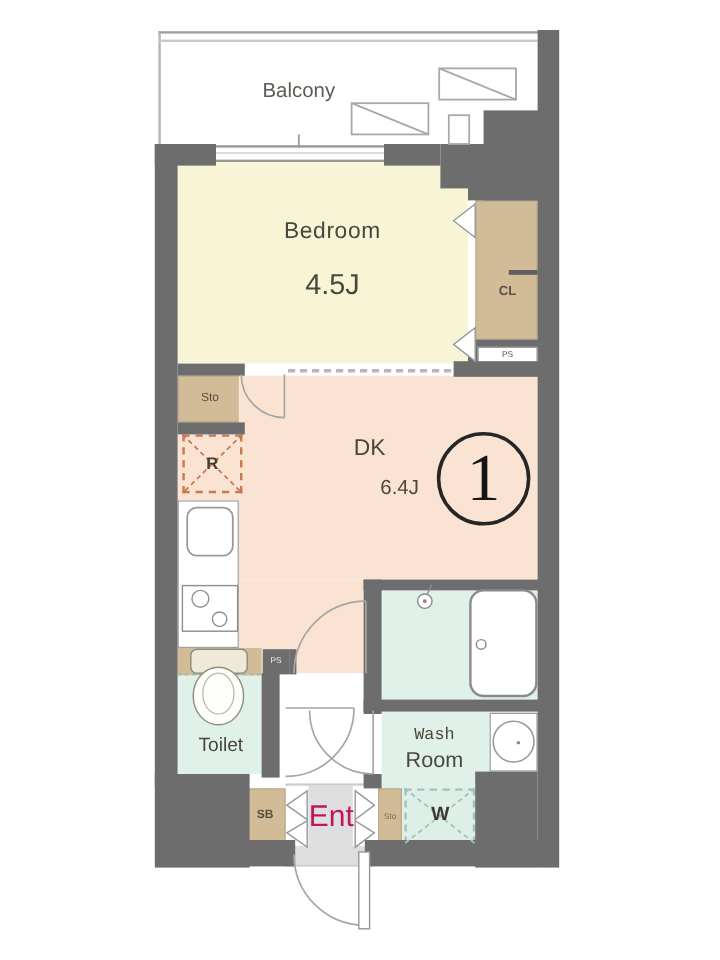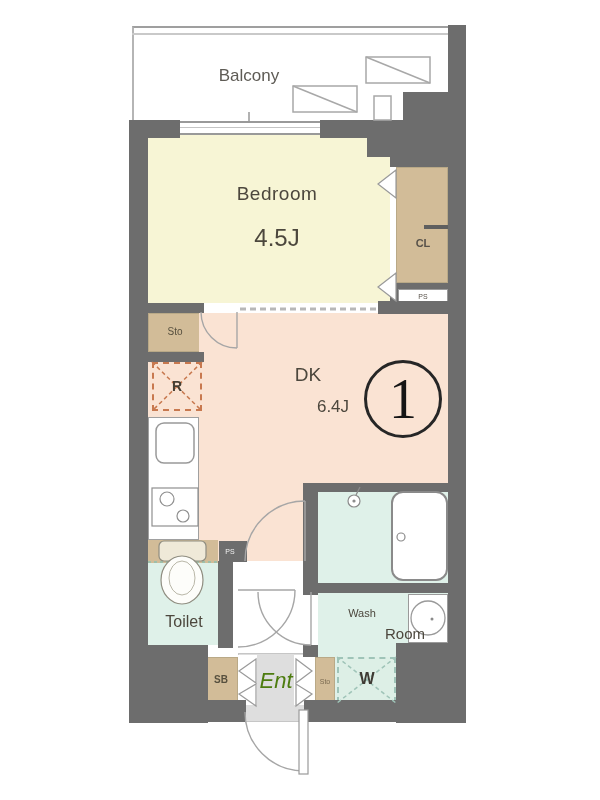--- a/index.html
+++ b/index.html
@@ -203,21 +203,21 @@
   <div class="lbl" style="left:333px;top:406px;font-size:17px;">6.4J</div>
 
   <div class="unit-badge">
     <span>1</span>
   </div>
 
   <div class="lbl" style="left:230px;top:551px;font-size:7px;color:#f2f2f2;">PS</div>
 
   <div class="lbl" style="left:184px;top:622px;font-size:16px;">Toilet</div>
 
-  <div class="lbl" style="left:362px;top:613px;font-size:11px;">Wash</div>
-  <div class="lbl" style="left:362px;top:633px;font-size:15px;margin-left:43px;">Room</div>
+  <div class="lbl" style="left:362px;top:613px;font-size:14px;font-family:Liberation Mono, monospace;">Wash</div>
+  <div class="lbl" style="left:362px;top:633px;font-size:18px;">Room</div>
 
   <div class="lbl" style="left:367px;top:679px;font-size:16px;font-weight:600;color:#3e3a33;">W</div>
   <div class="lbl" style="left:221px;top:680px;font-size:10px;font-weight:600;color:#57503f;">SB</div>
-  <div class="lbl" style="left:276px;top:681px;font-size:22px;color:#4d7c0f;font-style:italic;">Ent</div>
+  <div class="lbl" style="left:276px;top:681px;font-size:25px;color:#be185d;">Ent</div>
   <div class="lbl" style="left:325px;top:681px;font-size:7px;color:#7a6a50;">Sto</div>
 
 </div>
 
 </body></html>

